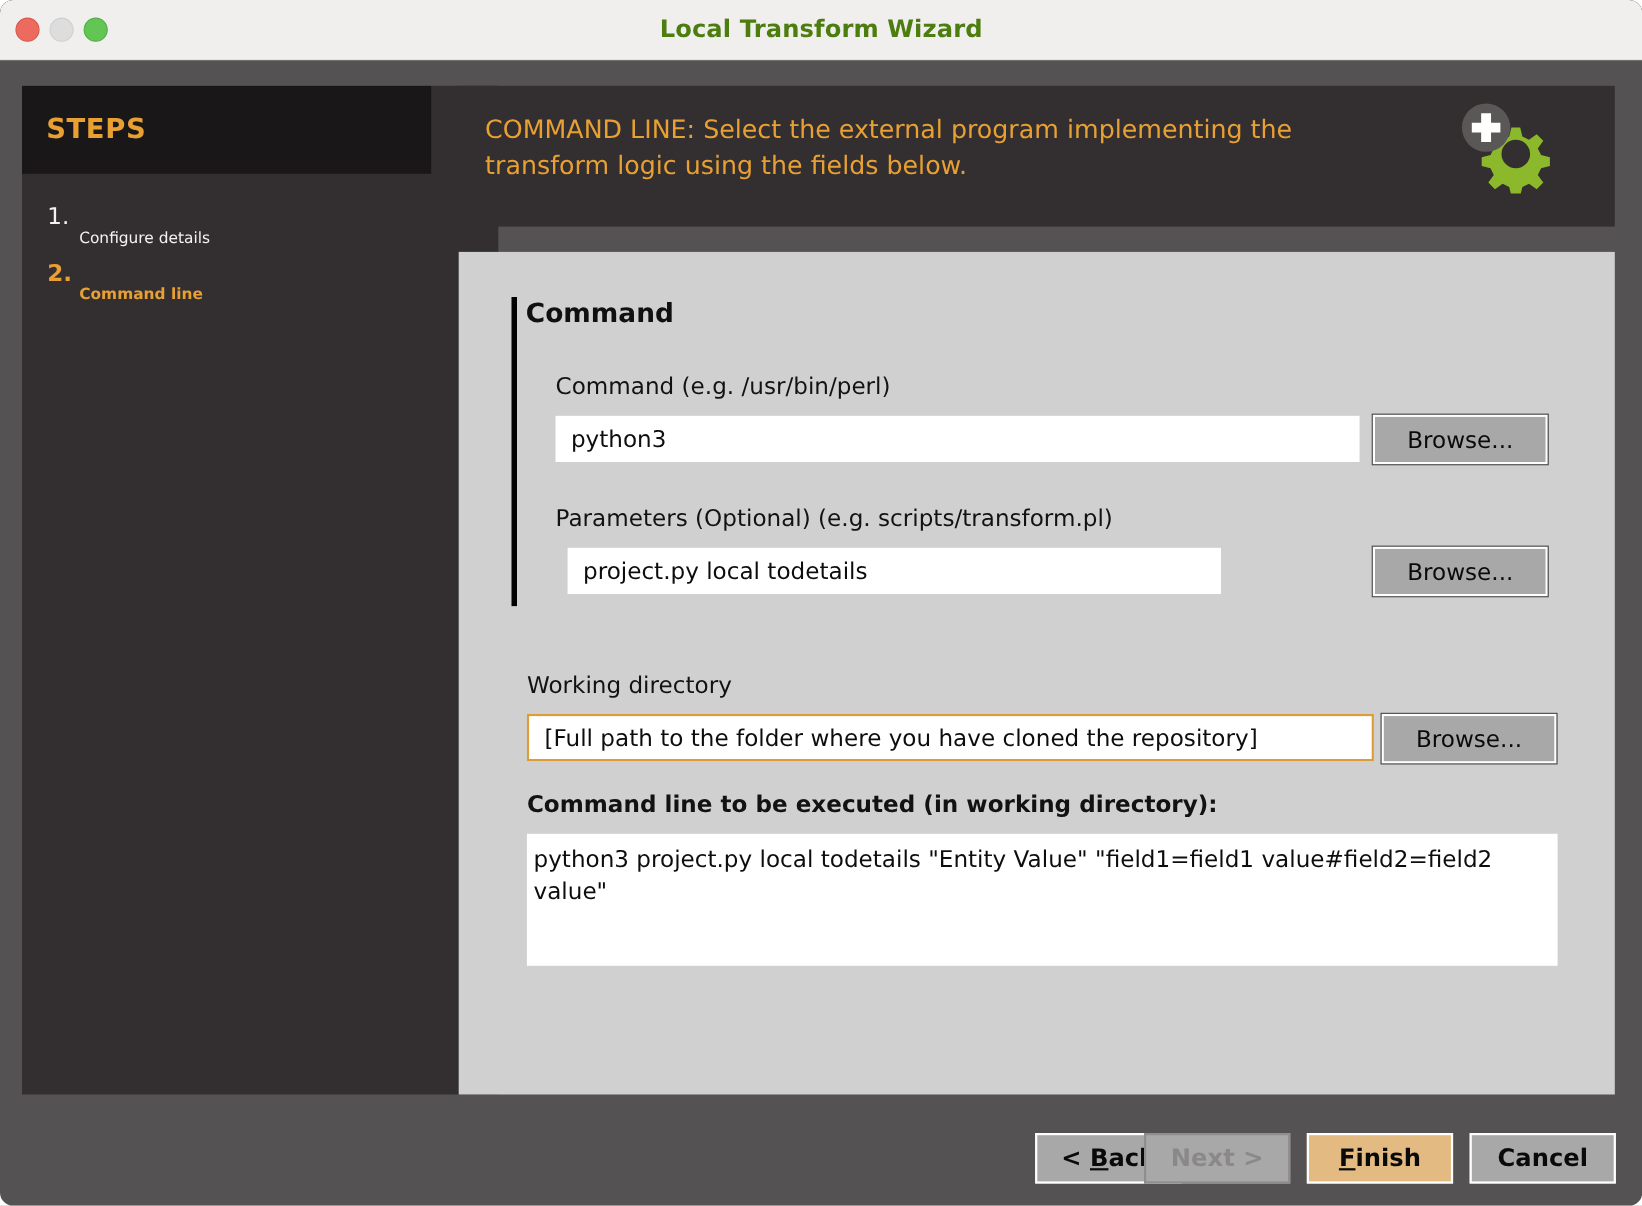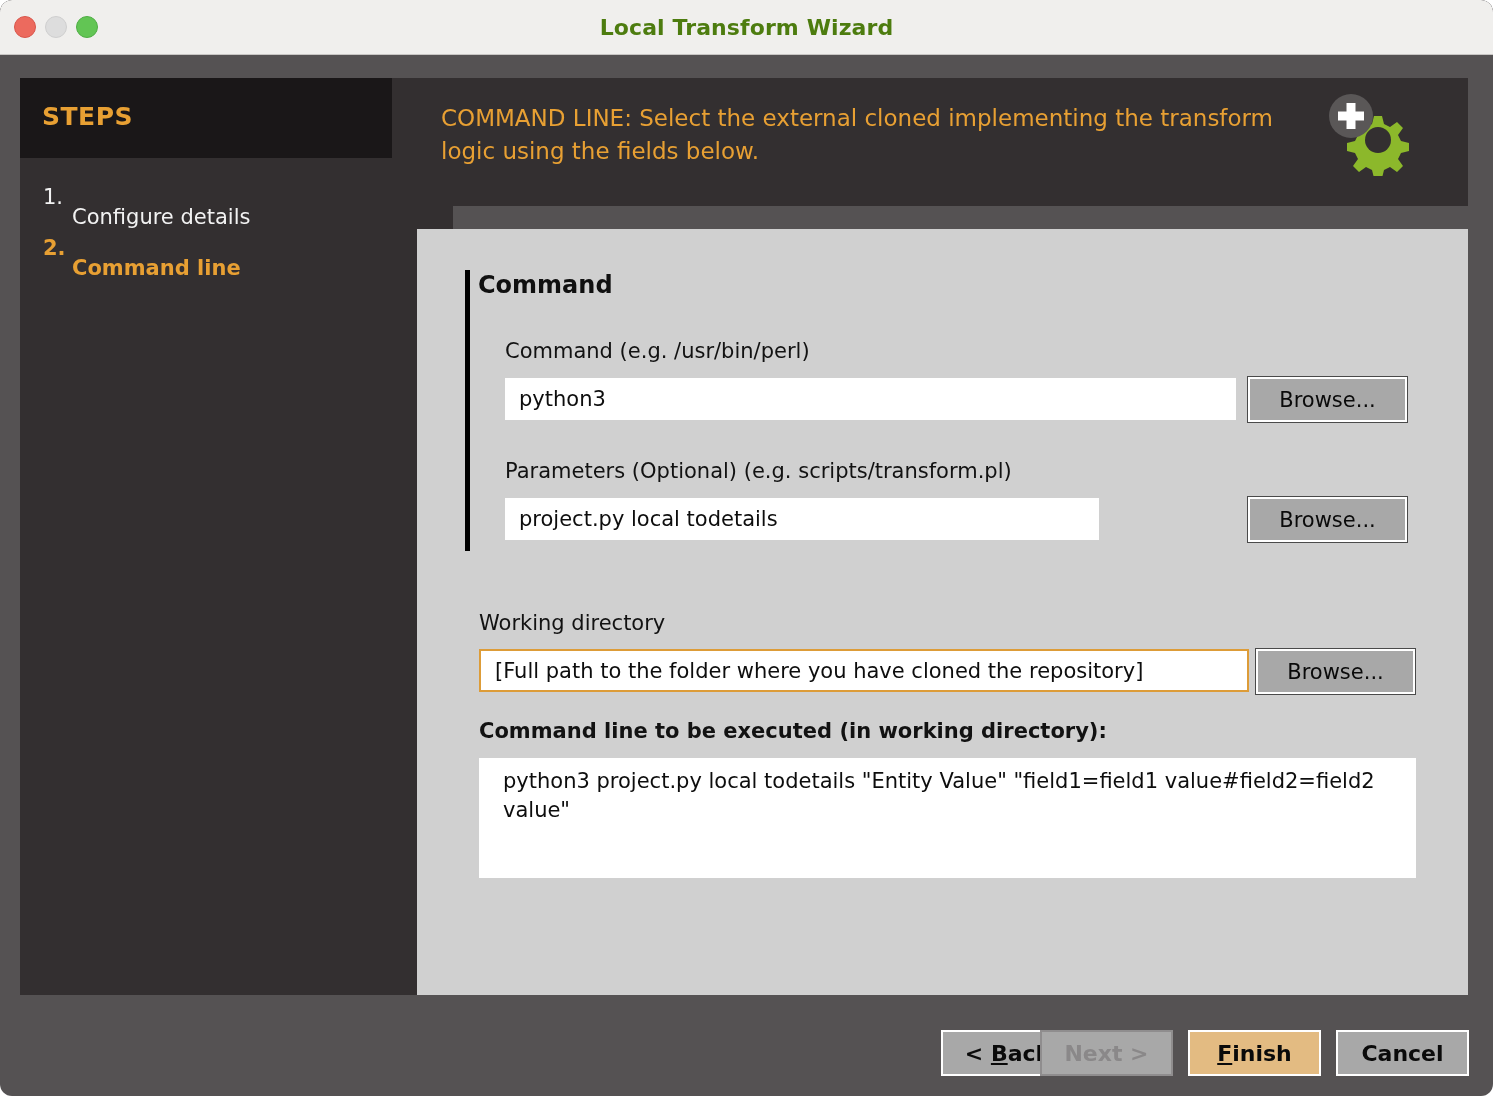--- a/index.html
+++ b/index.html
@@ -82,21 +82,21 @@
     display: flex;
     align-items: center;
   }
   .step-row.s1 { top: 104px; }
   .step-row.s2 { top: 155px; }
   .step-num {
     width: 52px;
     padding-left: 23px;
     font-size: 21px;
   }
-  .step-label { font-size: 21px; margin-top: 40px; }
+  .step-label { font-size: 14px; margin-top: 40px; }
   .step-row.active .step-num,
   .step-row.active .step-label { color: #e8a033; font-weight: bold; }
   .step-row.inactive .step-num,
   .step-row.inactive .step-label { color: #f2f2f2; font-weight: normal; }
 
   
   .banner {
     position: absolute;
     left: 415px; top: 78px;
     width: 1053px; height: 128px;
@@ -174,21 +174,21 @@
   }
 
   .cmd-preview {
     position: absolute;
     left: 62px; top: 529px;
     width: 937px; height: 120px;
     background: #ffffff;
     font-size: 21px;
     line-height: 29px;
     color: #0d0d0d;
-    padding: 9px 5px 0 24px;
+    padding: 9px 5px 0 6px;
     overflow: hidden;
   }
 
   
   .footer-btn {
     position: absolute;
     height: 46px;
     background: #a8a8a8;
     border: 2px solid #ffffff;
     font-family: "DejaVu Sans", "Liberation Sans", sans-serif;
@@ -230,21 +230,21 @@
       <span class="step-num">1.</span>
       <span class="step-label">Configure details</span>
     </div>
     <div class="step-row s2 active">
       <span class="step-num">2.</span>
       <span class="step-label">Command line</span>
     </div>
   </div>
 
   <div class="banner">
-    <div class="banner-text">COMMAND LINE: Select the external cloned implementing the transform logic using the fields below.</div>
+    <div class="banner-text">COMMAND LINE: Select the external program implementing the transform logic using the fields below.</div>
     <div class="gear-wrap">
       <svg width="96" height="84" viewBox="0 0 96 84" xmlns="http://www.w3.org/2000/svg">
         <g fill="#8cb82b">
           <path d="M56 24 h8 l2 8 6 3 7-5 6 6 -5 7 3 6 8 2 v8 l-8 2 -3 6 5 7 -6 6 -7 -5 -6 3 -2 8 h-8 l-2 -8 -6 -3 -7 5 -6 -6 5 -7 -3 -6 -8 -2 v-8 l8 -2 3 -6 -5 -7 6 -6 7 5 6 -3 z"></path>
         </g>
         <circle cx="60" cy="48" r="13" fill="#332f30"></circle>
         <circle cx="33" cy="24" r="22" fill="#5a5757"></circle>
         <path d="M28.5 11 h9 v8.5 h8.5 v9 h-8.5 v8.5 h-9 v-8.5 h-8.5 v-9 h8.5 z" fill="#ffffff"></path>
       </svg>
     </div>
@@ -253,21 +253,21 @@
   <div class="panel">
 
     <div class="group-bar"></div>
     <div class="group-title">Command</div>
 
     <div class="field-label" style="left:88px; top:110px;">Command (e.g. /usr/bin/perl)</div>
     <input class="text-input" style="left: 88px; top: 149px; width: 731px; height: 42px;" value="python3">
     <button class="browse-btn" style="left:831px; top:148px; width:159px; height:45px;">Browse...</button>
 
     <div class="field-label" style="left:88px; top:230px;">Parameters (Optional) (e.g. scripts/transform.pl)</div>
-    <input class="text-input" style="left: 88px; top: 269px; width: 594px; height: 42px;" value="project.py local todetails">
+    <input class="text-input" style="left: 99px; top: 269px; width: 594px; height: 42px;" value="project.py local todetails">
     <button class="browse-btn" style="left:831px; top:268px; width:159px; height:45px;">Browse...</button>
 
     <div class="field-label" style="left:62px; top:382px;">Working directory</div>
     <input class="text-input focused" style="left: 62px; top: 420px; width: 770px; height: 43px;" value="[Full path to the folder where you have cloned the repository]">
     <button class="browse-btn" style="left:839px; top:420px; width:159px; height:45px;">Browse...</button>
 
     <div class="field-label" style="left:62px; top:490px;font-weight:bold;">Command line to be executed (in working directory):</div>
     <div class="cmd-preview">python3 project.py local todetails "Entity Value" "field1=field1 value#field2=field2 value"</div>
 
   </div>

